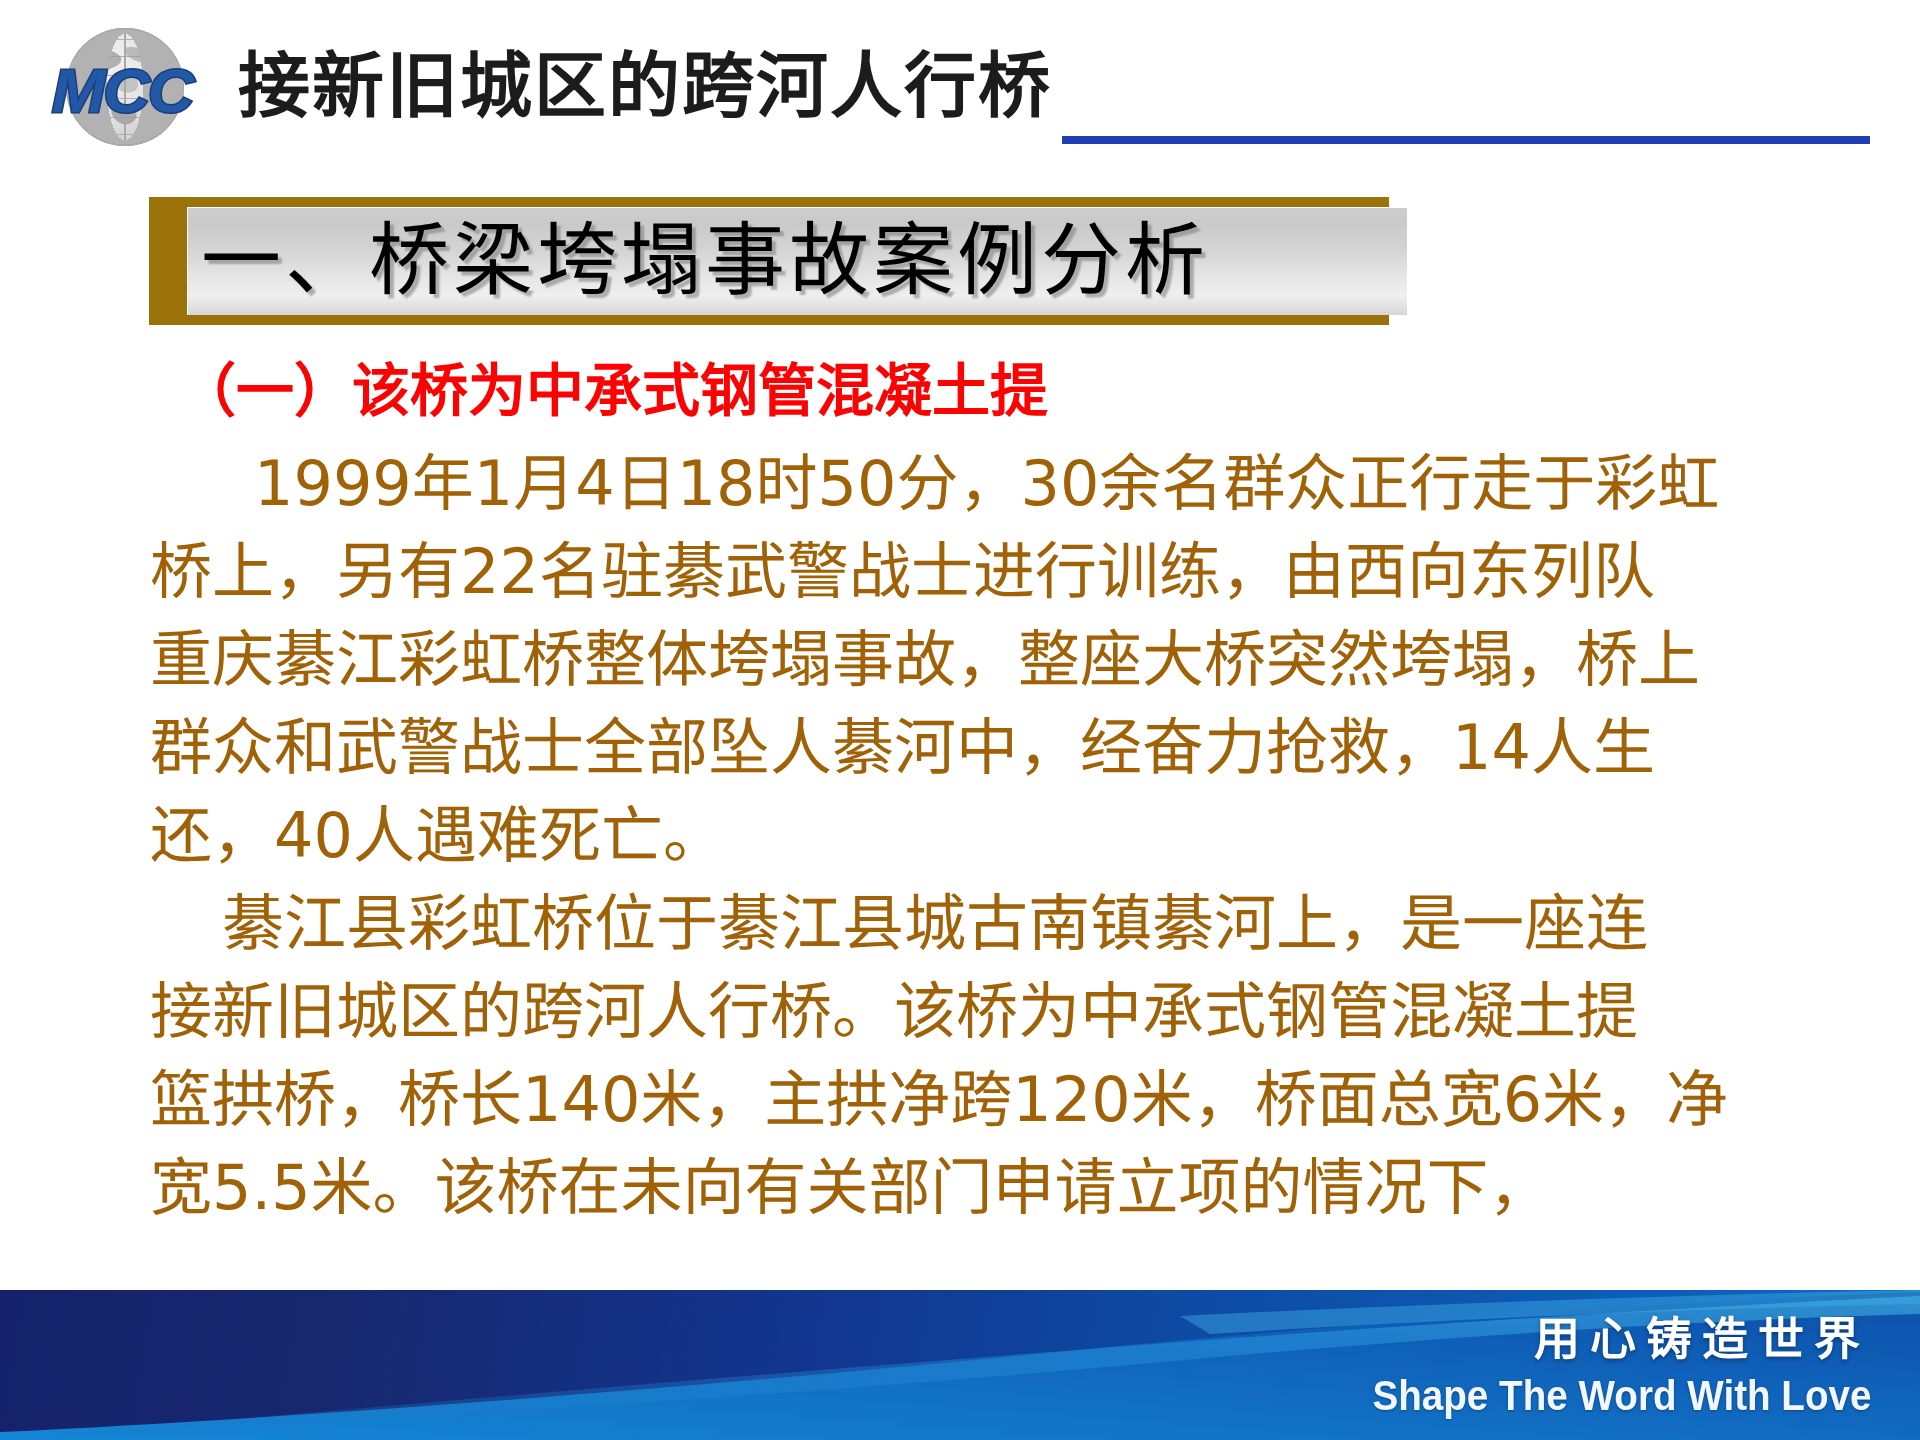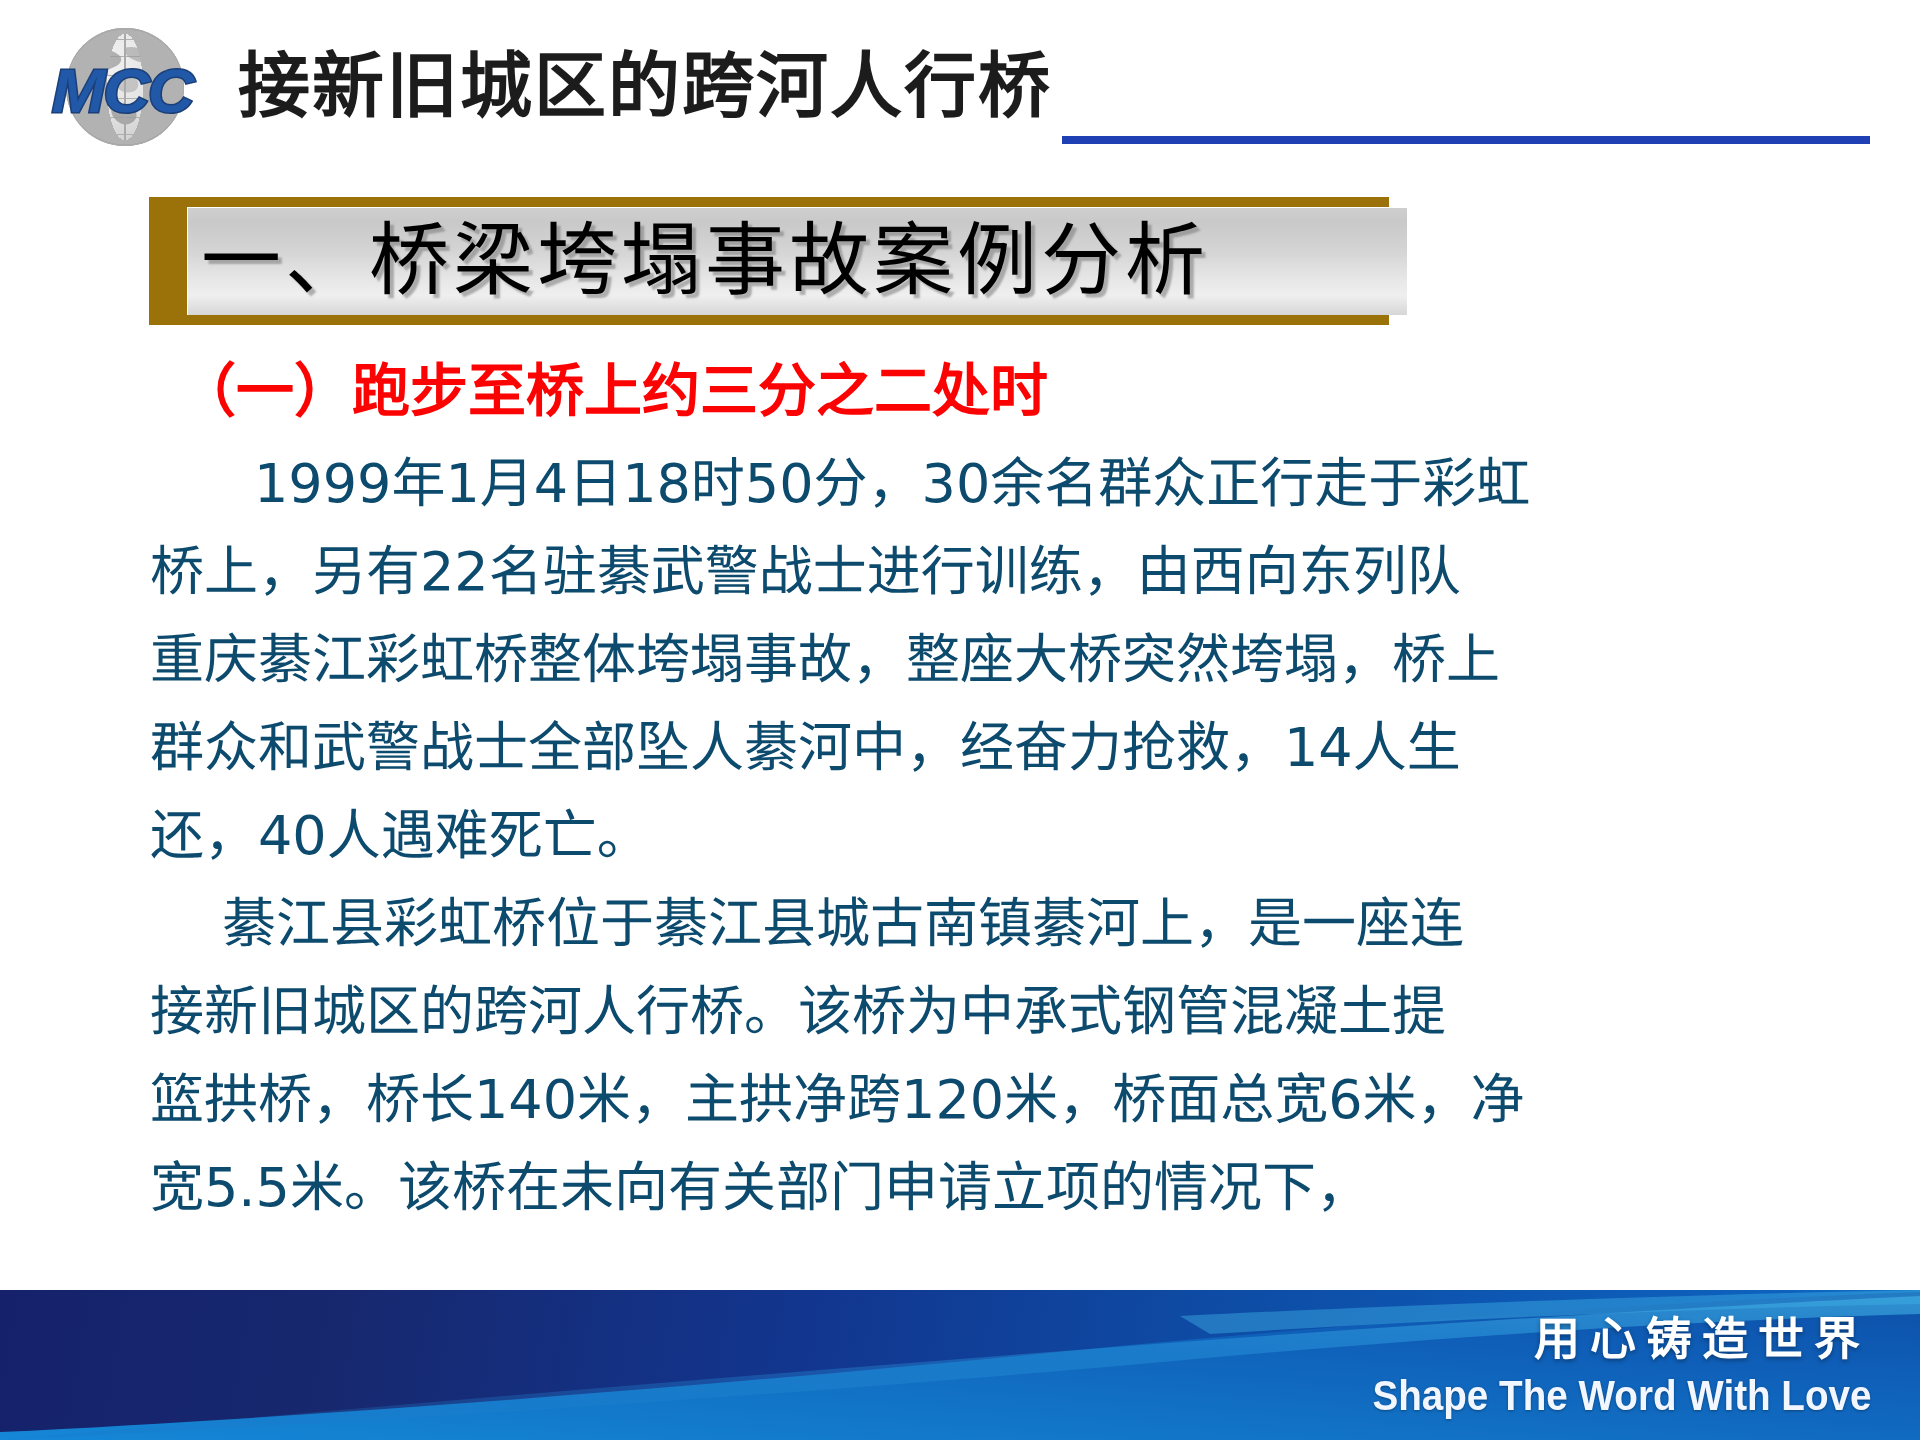--- a/index.html
+++ b/index.html
@@ -169,23 +169,23 @@
 
   
   .body-block {
     position: absolute;
     left: 150px;
     top: 440px;
     width: 1670px;
   }
   .body-line {
     font-family: "DejaVu Sans", sans-serif;
-    font-size: 54px;
+    font-size: 62px;
     line-height: 88px;
-    color: #0c4a6e;
+    color: #a16207;
     white-space: nowrap;
     letter-spacing: 0px;
   }
   .indent-2 { padding-left: 104px; }
   .indent-1 { padding-left: 72px; }
 
   
   .footer {
     position: absolute;
     left: 0;
@@ -260,21 +260,21 @@
 
     <div class="header-rule"></div>
   </div>
 
   <div class="title-banner">
     <div class="title-banner-inner">
       <div class="title-text">一、桥梁垮塌事故案例分析</div>
     </div>
   </div>
 
-  <div class="subhead">（一）跑步至桥上约三分之二处时</div>
+  <div class="subhead">（一）该桥为中承式钢管混凝土提</div>
 
   <div class="body-block">
     <div class="body-line indent-2">1999年1月4日18时50分，30余名群众正行走于彩虹</div>
     <div class="body-line">桥上，另有22名驻綦武警战士进行训练，由西向东列队</div>
     <div class="body-line">重庆綦江彩虹桥整体垮塌事故，整座大桥突然垮塌，桥上</div>
     <div class="body-line">群众和武警战士全部坠人綦河中，经奋力抢救，14人生</div>
     <div class="body-line">还，40人遇难死亡。</div>
     <div class="body-line indent-1">綦江县彩虹桥位于綦江县城古南镇綦河上，是一座连</div>
     <div class="body-line">接新旧城区的跨河人行桥。该桥为中承式钢管混凝土提</div>
     <div class="body-line">篮拱桥，桥长140米，主拱净跨120米，桥面总宽6米，净</div>

